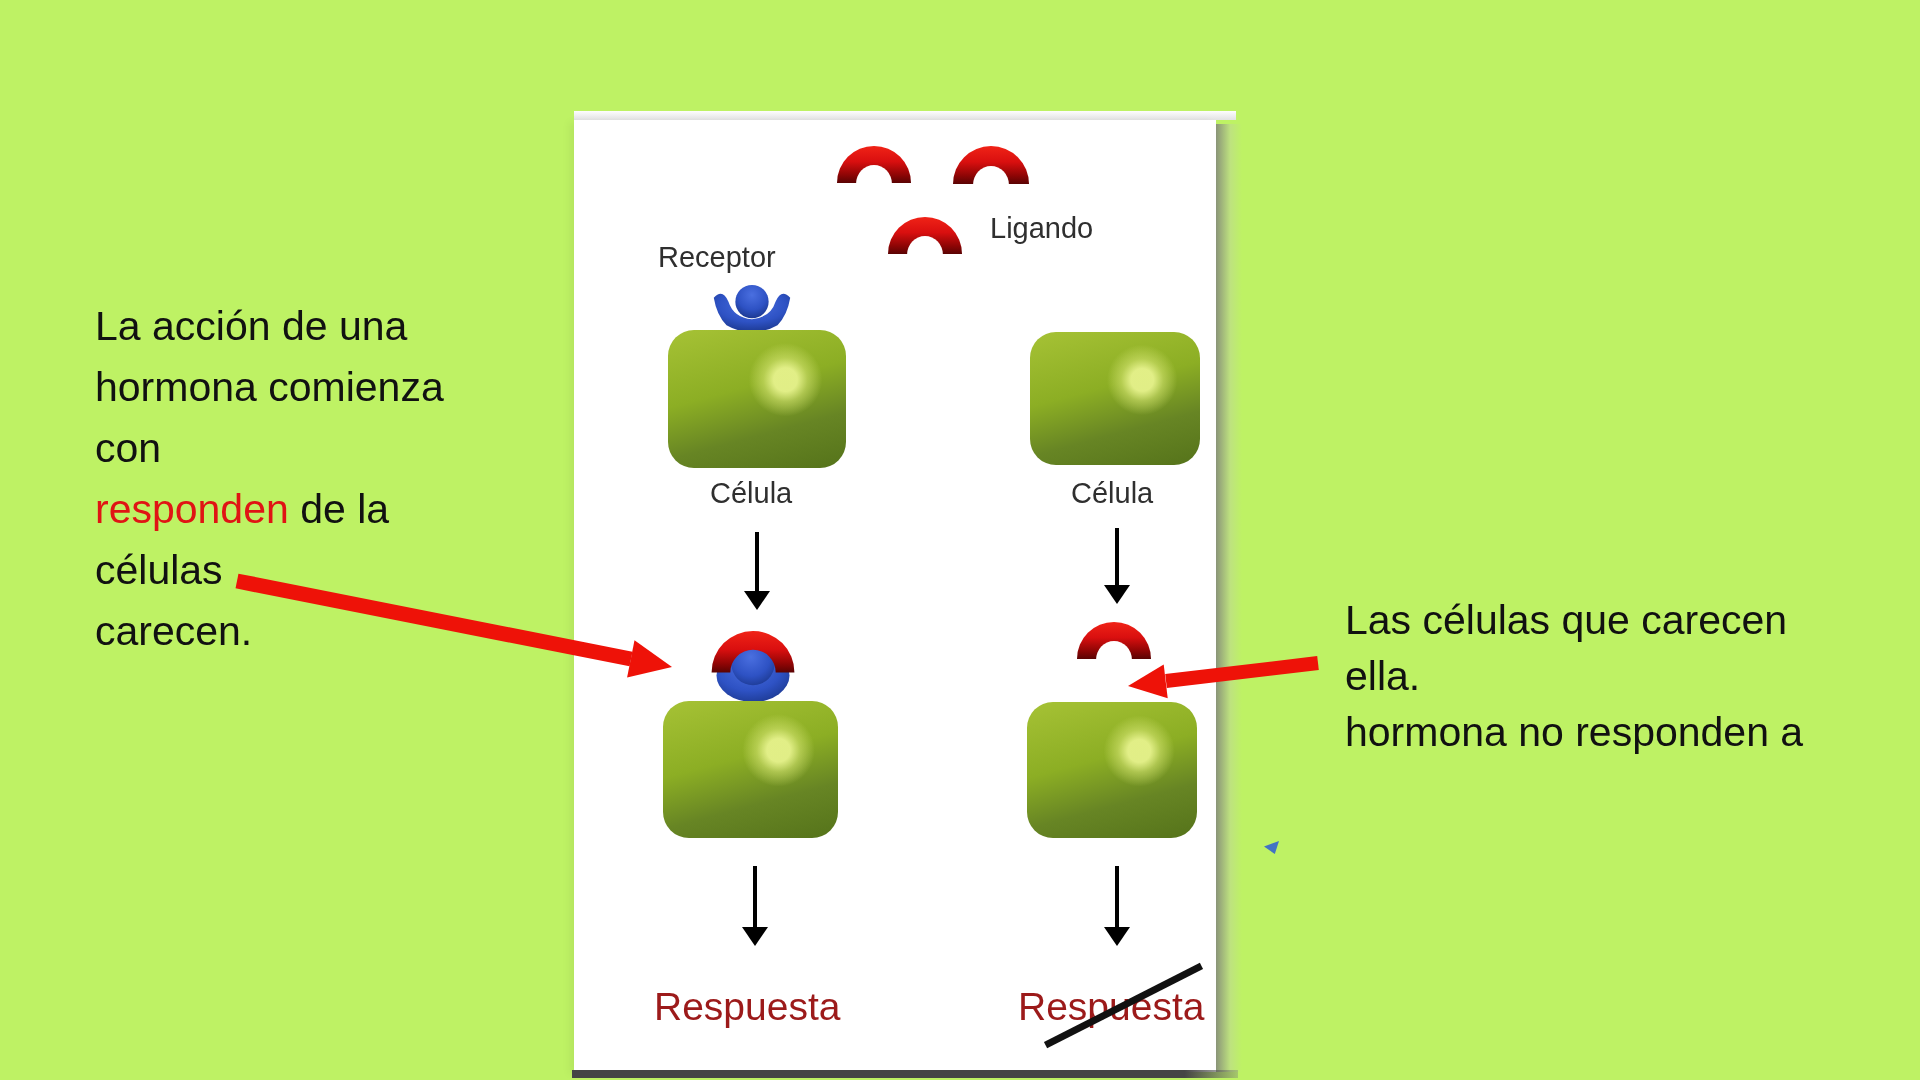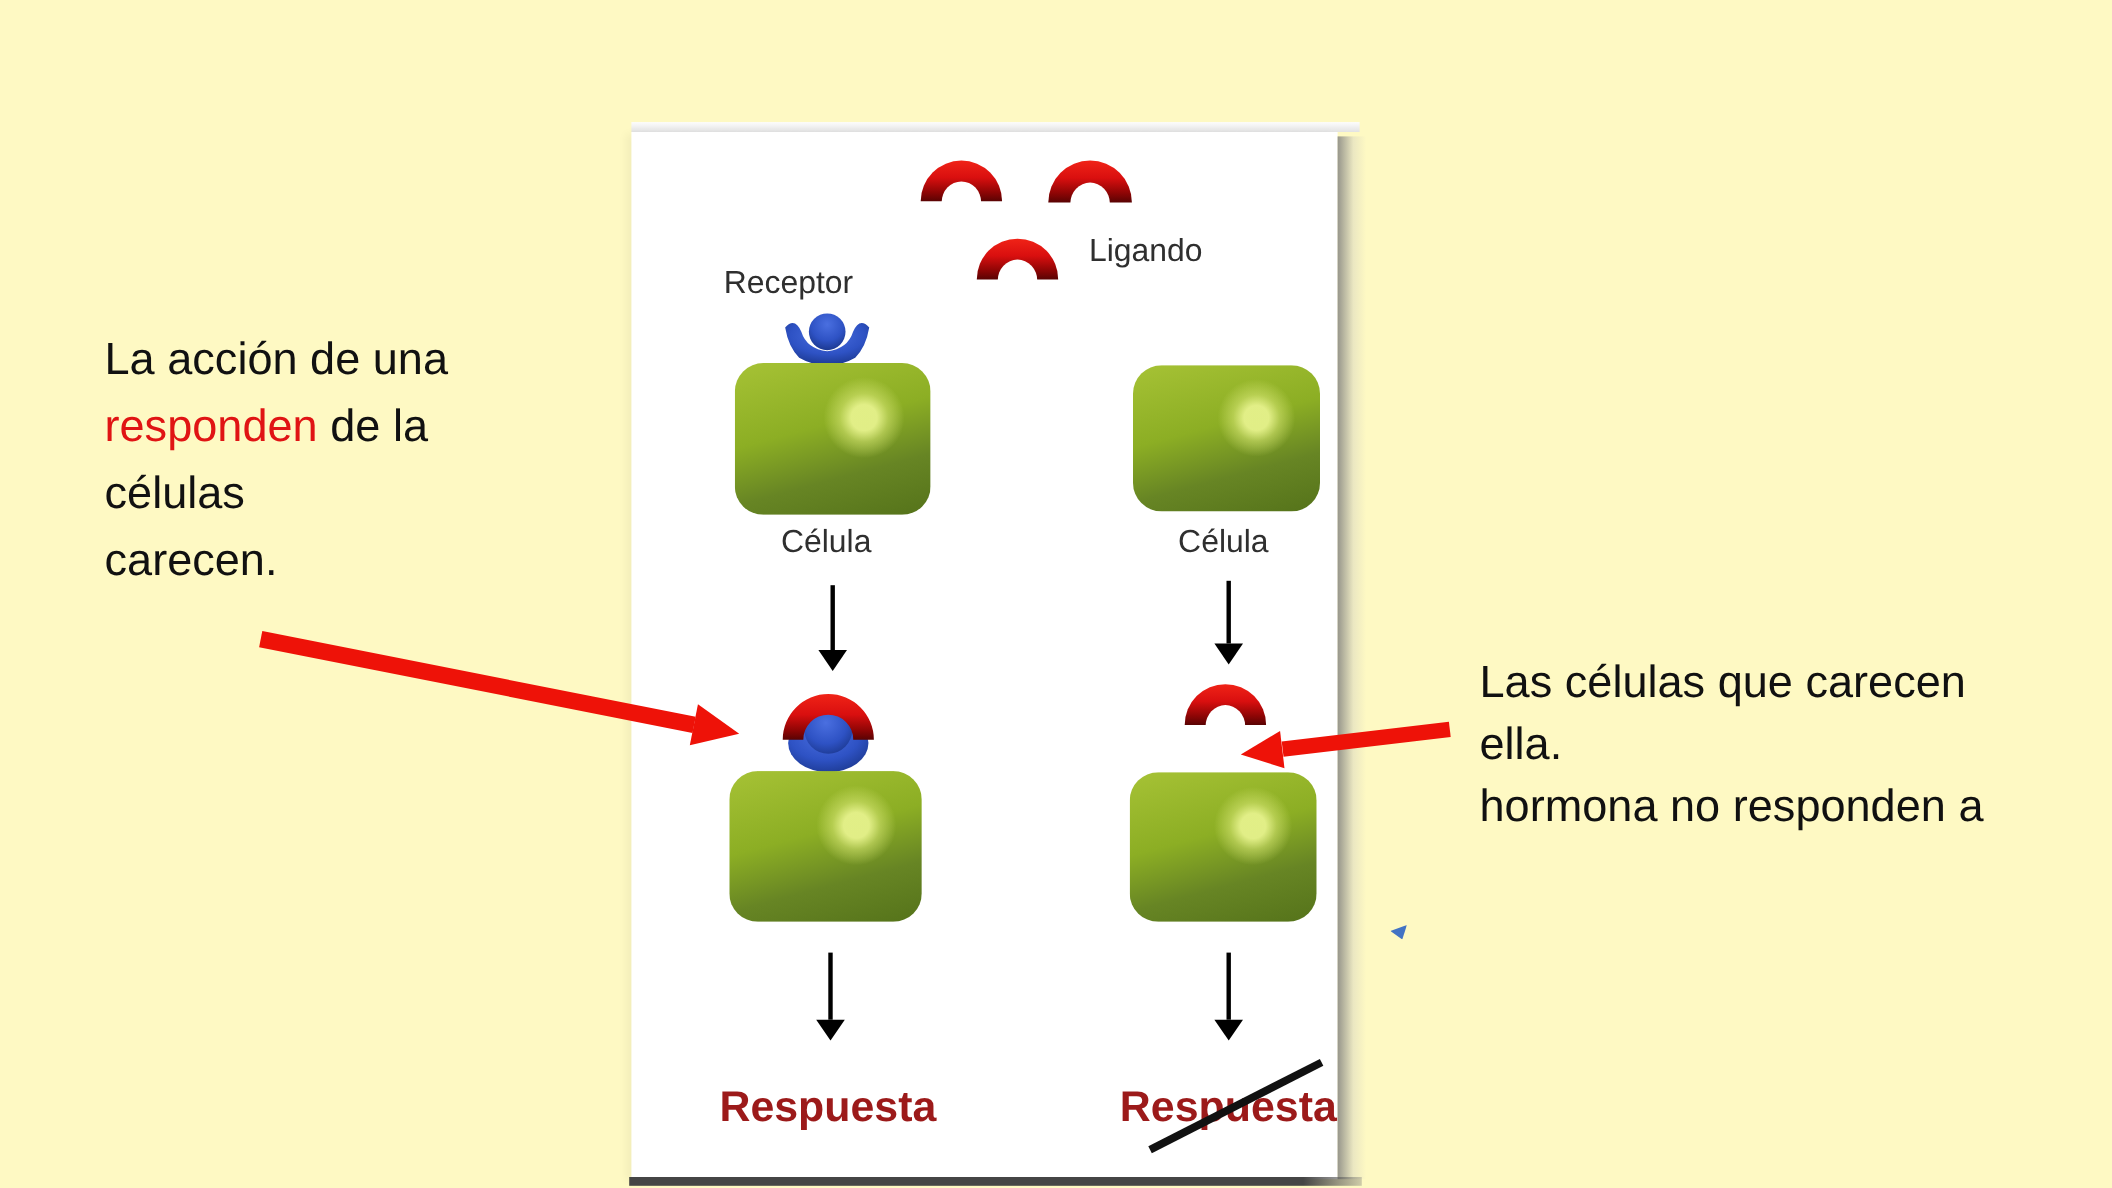--- a/index.html
+++ b/index.html
@@ -1,16 +1,16 @@
 <!DOCTYPE html>
 <html style="--note-text: #111111; --note-highlight-red: #e01414; --annotation-arrow-red: #ee1208; --ligand-red: #d90f0f; --ligand-dark-red: #5a0303; --receptor-blue: #2e52c4; --cell-green: #8cae24; --cell-green-dark: #55731a; --response-text-red: #9c1a1a; --diagram-label-gray: #2f2f2f; --cursor-blue: #4273c4; --strike-black: #111111;"><head>
 <meta charset="utf-8">
 <style>
   html,body{margin:0;padding:0;background:#fff;}
-  .stage{position:relative;width:1920px;height:1080px;background:#fef9c3;overflow:hidden;
+  .stage{position:relative;width:1920px;height:1080px;background:#bef264;overflow:hidden;
          font-family:"Liberation Sans",sans-serif;}
 
   
   .panel{position:absolute;left:574px;top:120px;width:642px;height:952px;background:#fff;
          box-shadow:-5px 2px 8px rgba(0,0,0,.05);}
   .panel-top-edge{position:absolute;left:574px;top:111px;width:662px;height:9px;
          background:linear-gradient(to bottom,#fdfdfd,#e2e2e2);}
   .panel-right-shadow{position:absolute;left:1216px;top:124px;width:26px;height:948px;
          background:linear-gradient(to right,rgba(125,125,125,.8),rgba(190,190,190,.3) 55%,rgba(255,255,255,0));}
   .panel-bottom-edge{position:absolute;left:572px;top:1070px;width:666px;height:8px;
@@ -19,21 +19,21 @@
   
   .note{position:absolute;color:var(--note-text,#111);font-size:41px;line-height:61px;
         letter-spacing:0;}
   .note .red{color:var(--note-highlight-red,#e01414);}
   .note-left{left:95px;top:296px;width:420px;}
   .note-right{left:1345px;top:592px;width:470px;line-height:56px;}
 
   
   .dlabel{position:absolute;color:var(--diagram-label-gray,#2f2f2f);font-size:29px;line-height:32px;}
   .response{position:absolute;color:var(--response-text-red,#9c1a1a);font-size:39px;
-            font-weight:bold;line-height:42px;}
+            font-weight:normal;line-height:42px;}
 
   
   .arc{position:absolute;width:74px;height:37px;
        border-radius:50% 50% 0 0 / 100% 100% 0 0;
        background:linear-gradient(to bottom,#f02317 0%,var(--ligand-red,#d90f0f) 42%,#8e0505 78%,var(--ligand-dark-red,#5a0303) 100%);}
   .arc::after{content:'';position:absolute;left:50%;transform:translateX(-50%);bottom:-1px;
        width:36px;height:19px;background:#fff;
        border-radius:50% 50% 0 0 / 100% 100% 0 0;}
 
   
@@ -116,20 +116,21 @@
 
   <div class="arc" style="left:1077px;top:622px;"></div>
 
   <div class="cell" style="left:1027px;top:702px;width:170px;height:136px;"></div>
   <div class="varrow" style="left:1104px;top:866px;height:80px;"></div>
   <div class="response" style="left:1018px;top:986px;">Respuesta</div>
   <div class="strike"></div>
 
   <div class="note note-left">
     <div>La acción de una</div>
+    <div>hormona comienza con</div>
     <div><span class="red">responden</span><span> de la células</span></div>
     <div>carecen.</div>
   </div>
 
   <div class="note note-right">
     <div>Las células que carecen</div>
     <div>ella.</div>
     <div>hormona no responden a</div>
   </div>
 

